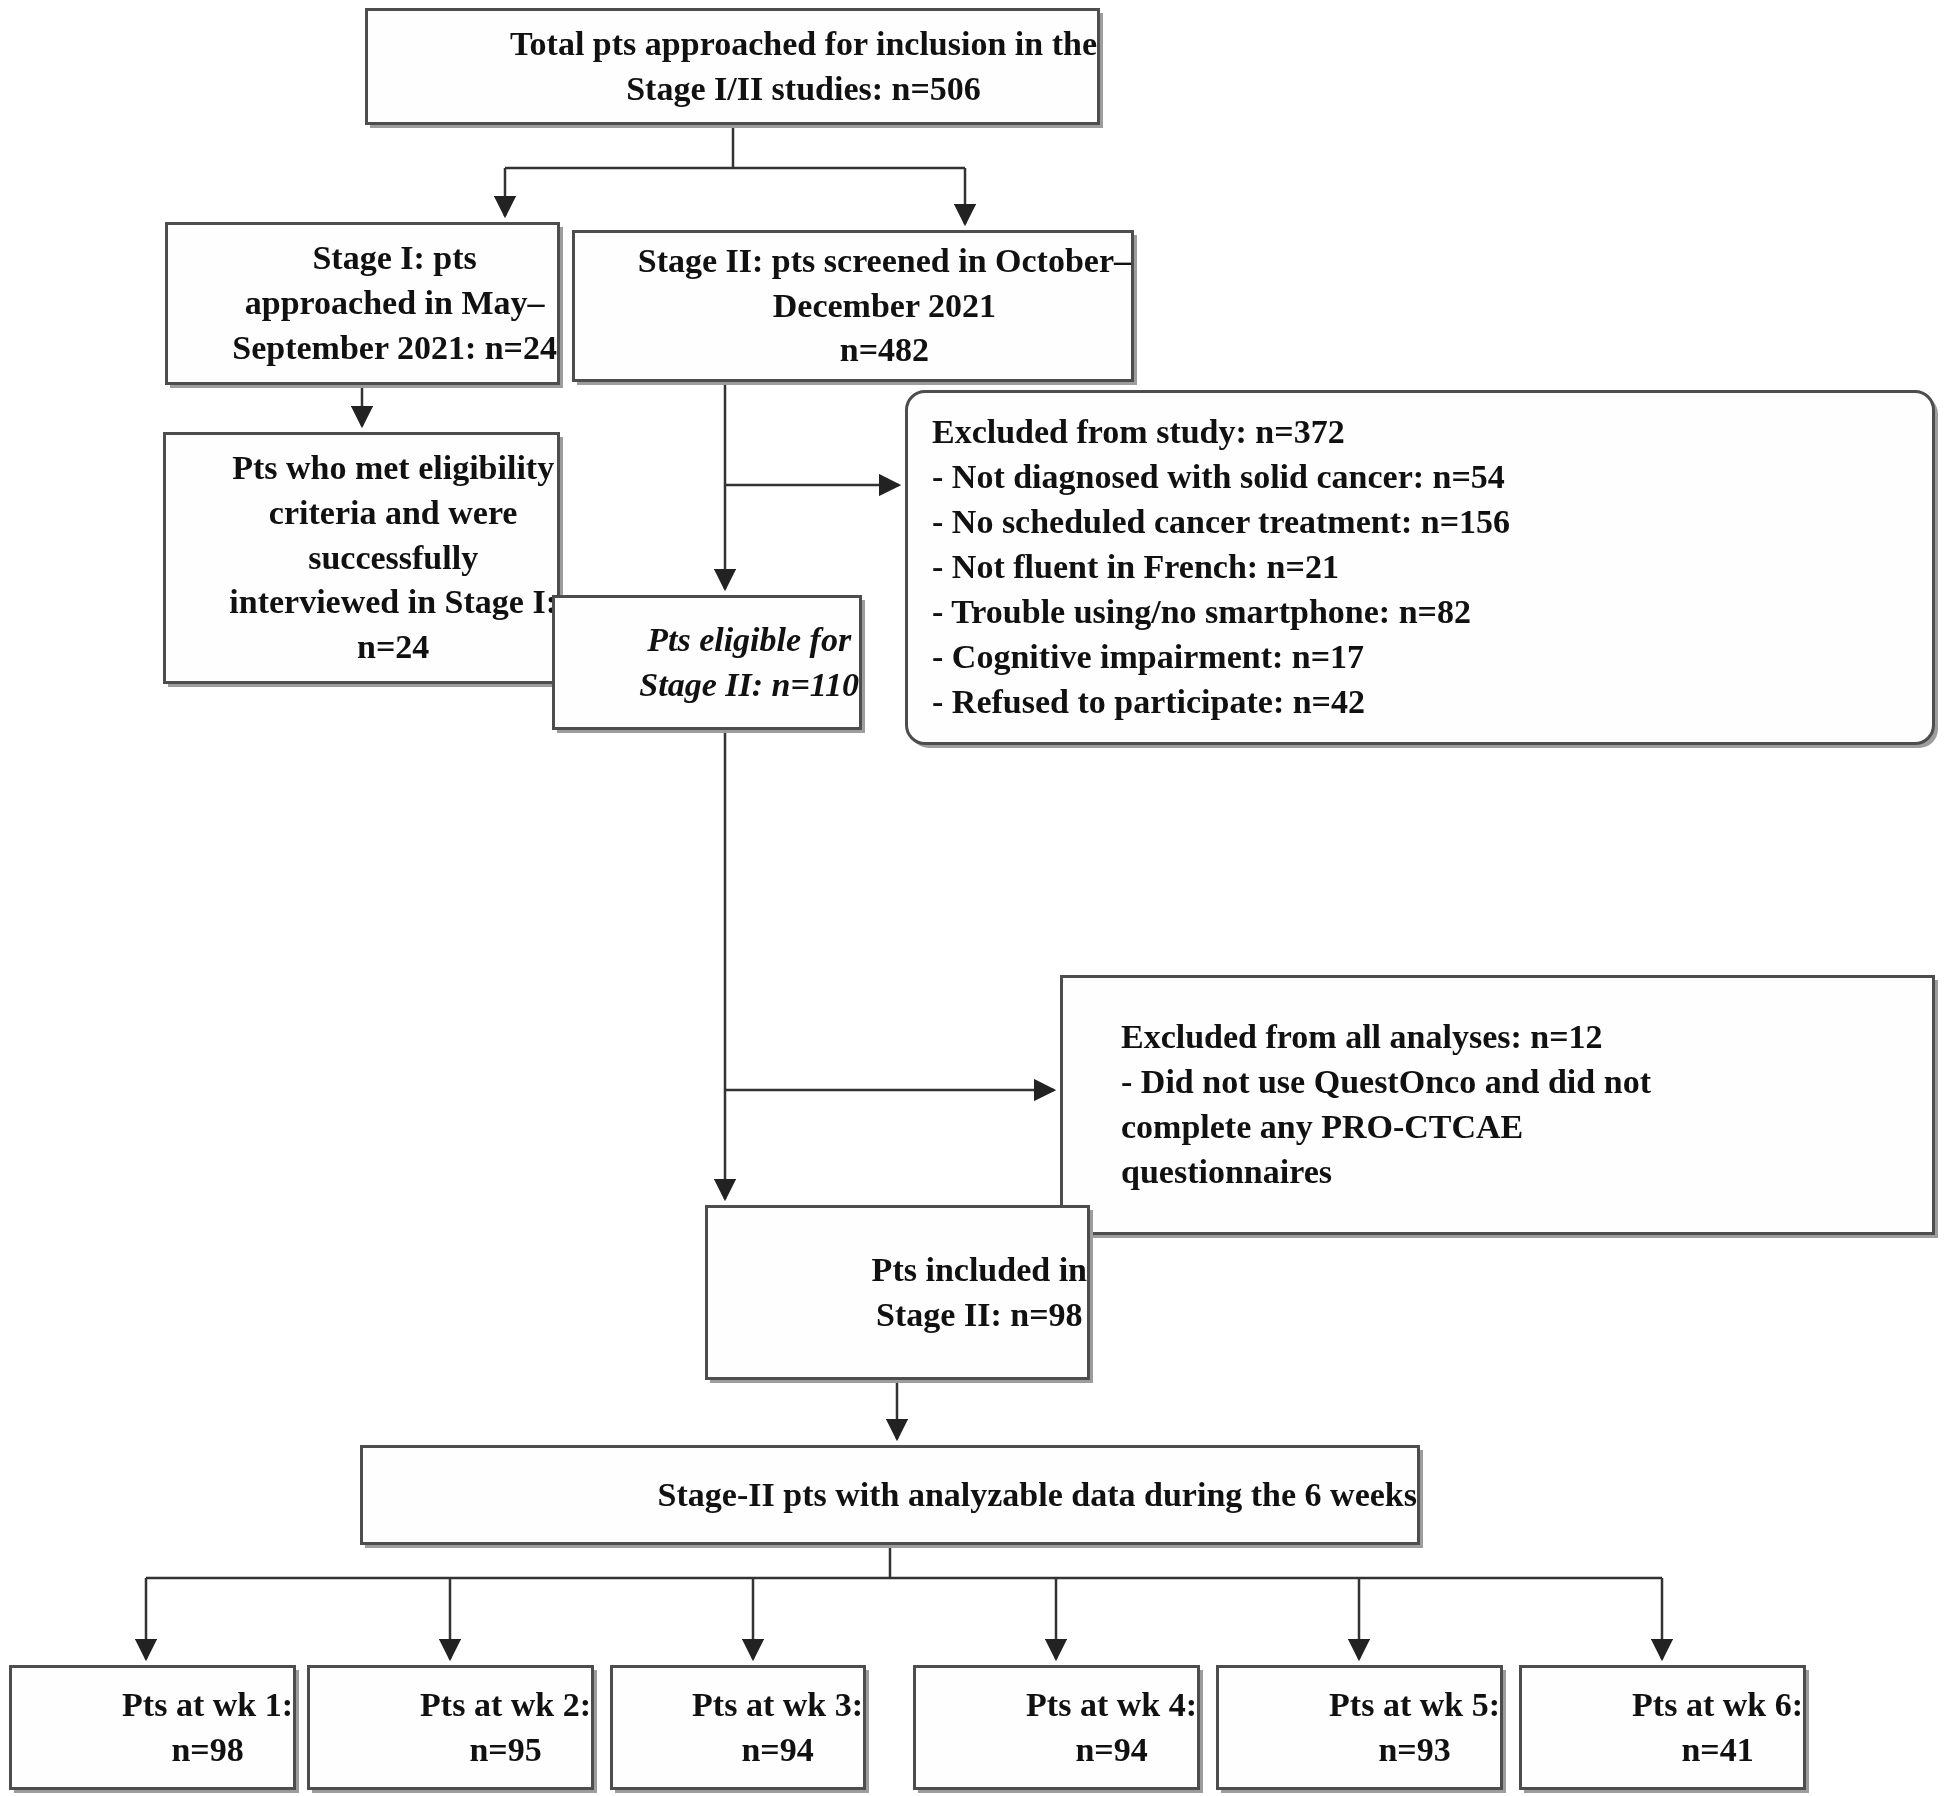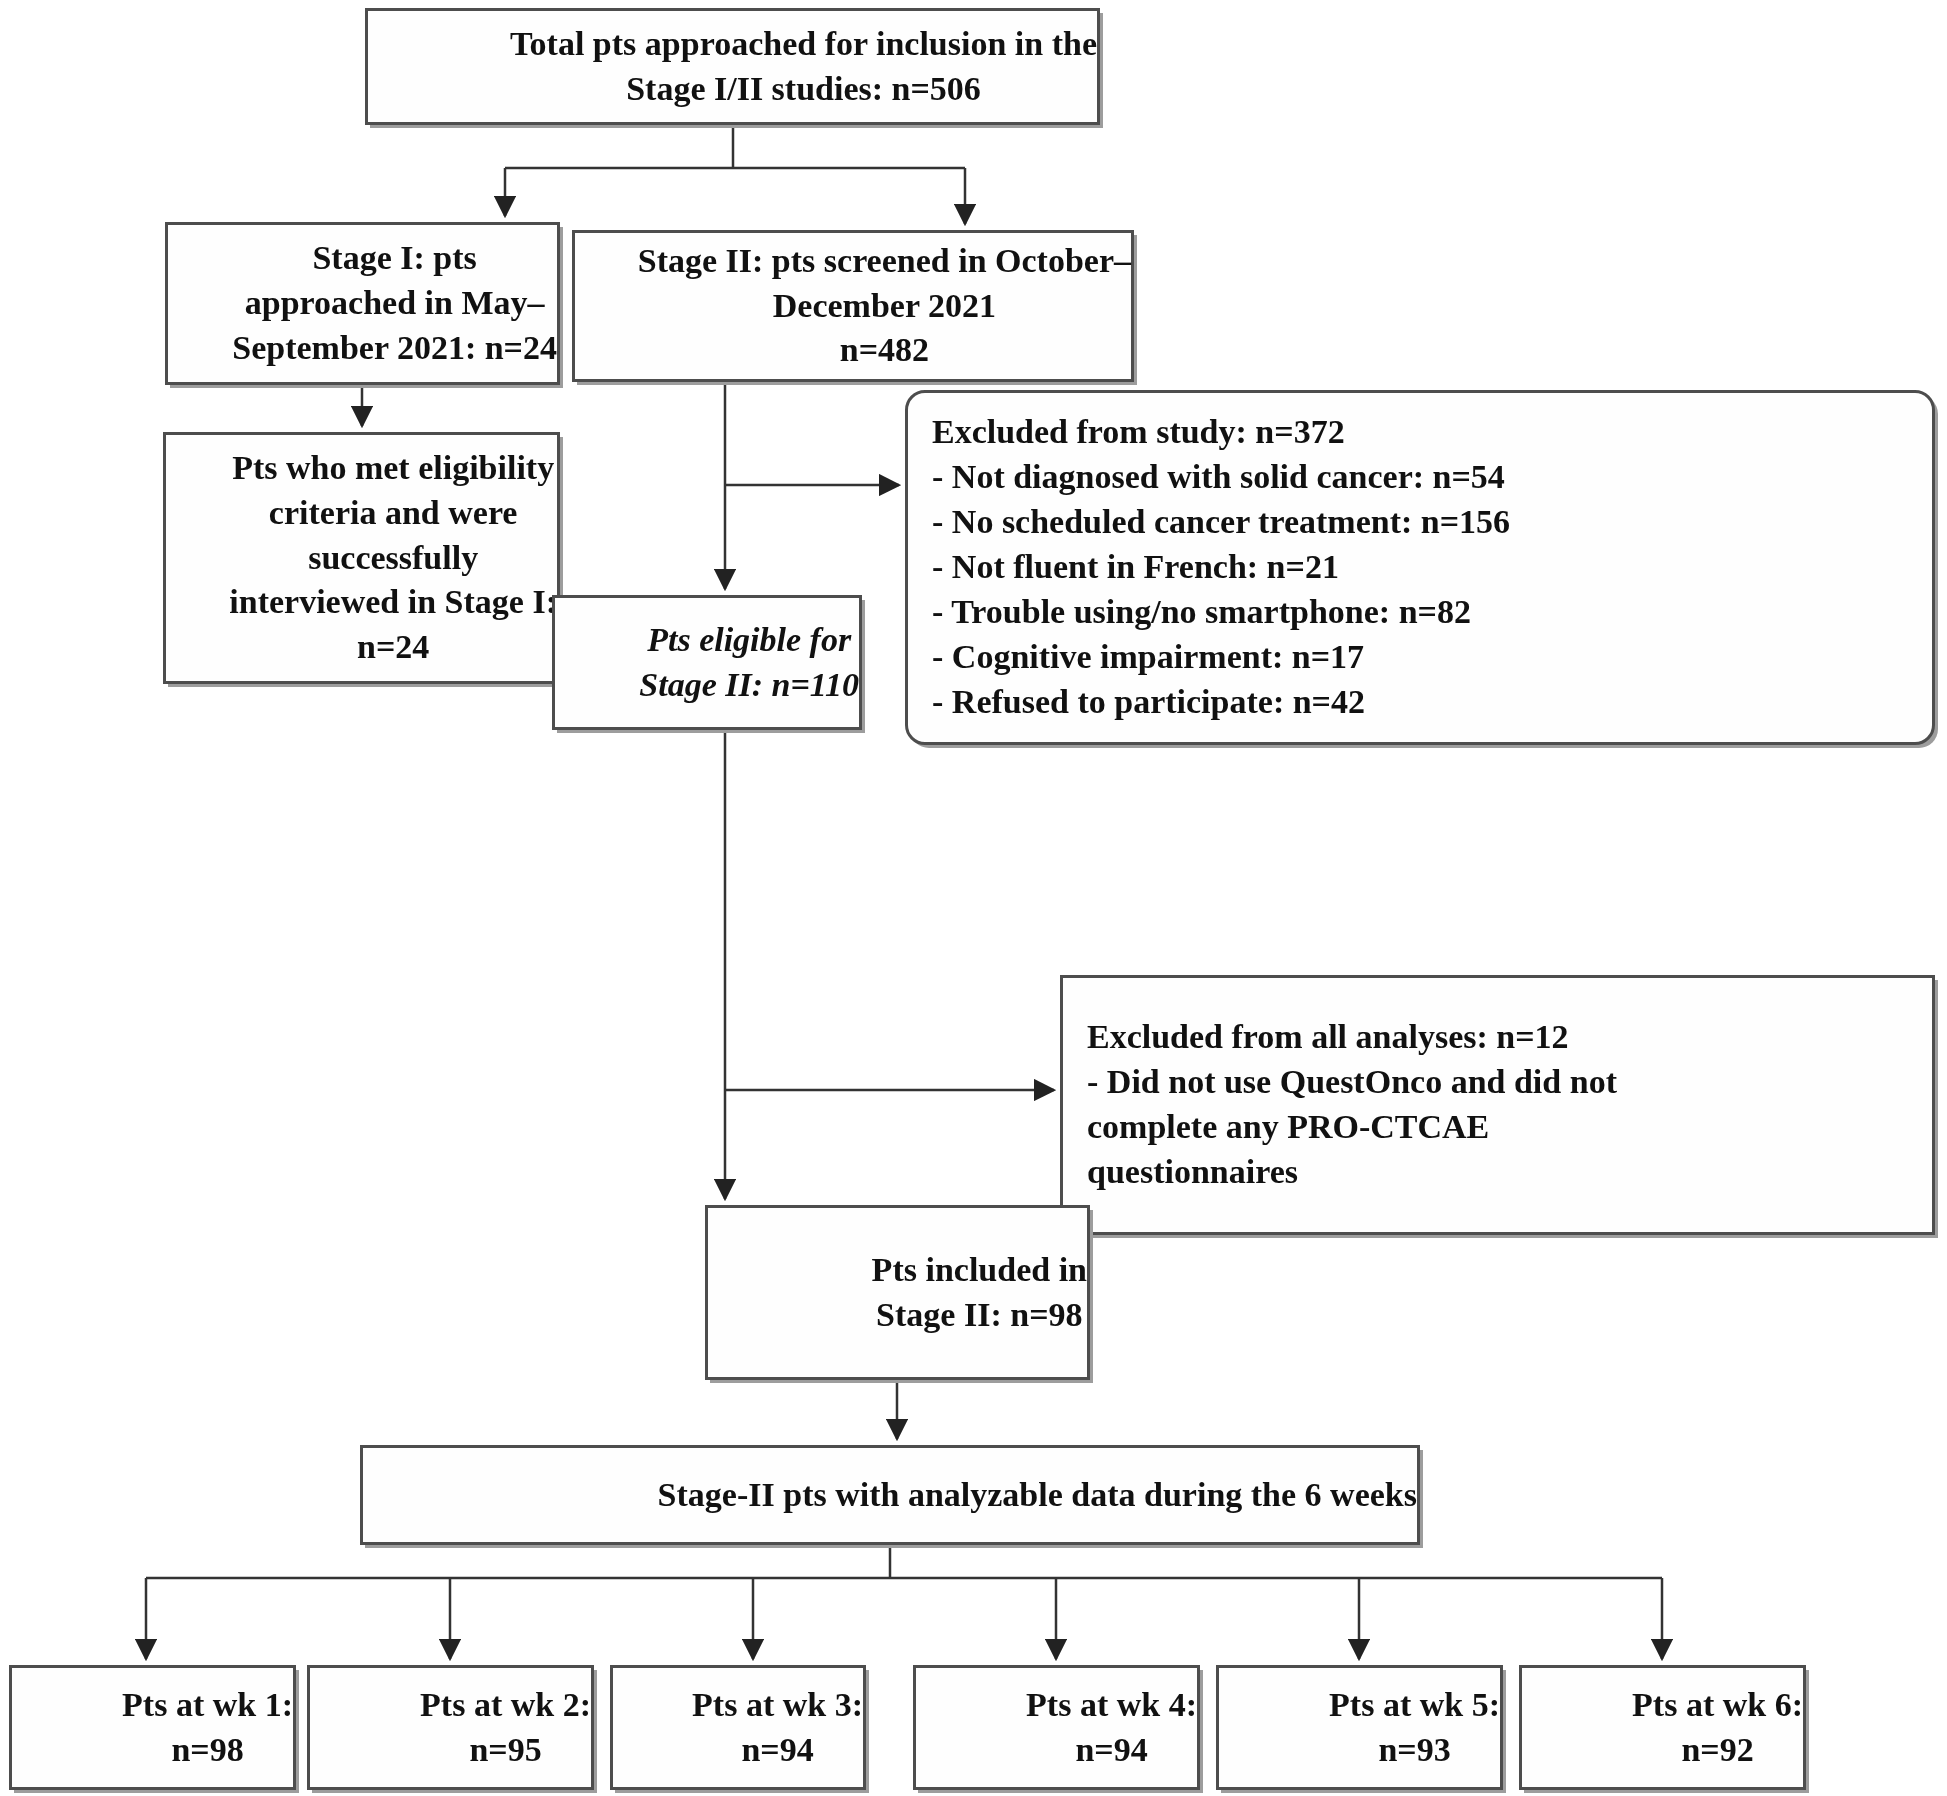--- a/index.html
+++ b/index.html
@@ -121,21 +121,21 @@
 - Trouble using/no smartphone: n=82
 - Cognitive impairment: n=17
 - Refused to participate: n=42</div>
   </div>
 
   <div class="fbox" style="left:552px; top:595px; width:310px; height:135px;font-style:italic;">
     <div class="box-text">Pts eligible for
 Stage II: n=110</div>
   </div>
 
-  <div class="fbox left-align" style="left:1060px; top:975px; width:875px; height:260px;">
+  <div class="fbox left-align" style="left:1060px; top:975px; width:875px; height:260px;padding-left:34px;">
     <div class="box-text">Excluded from all analyses: n=12
 - Did not use QuestOnco and did not
 complete any PRO-CTCAE
 questionnaires</div>
   </div>
 
   <div class="fbox" style="left:705px; top:1205px; width:385px; height:175px;">
     <div class="box-text">Pts included in
 Stage II: n=98</div>
   </div>
@@ -164,16 +164,16 @@
 n=94</div>
   </div>
 
   <div class="fbox" style="left:1216px; top:1665px; width:287px; height:125px;">
     <div class="box-text">Pts at wk 5:
 n=93</div>
   </div>
 
   <div class="fbox" style="left:1519px; top:1665px; width:287px; height:125px;">
     <div class="box-text">Pts at wk 6:
-n=92</div>
+n=41</div>
   </div>
 
 </div>
 
 </body></html>

